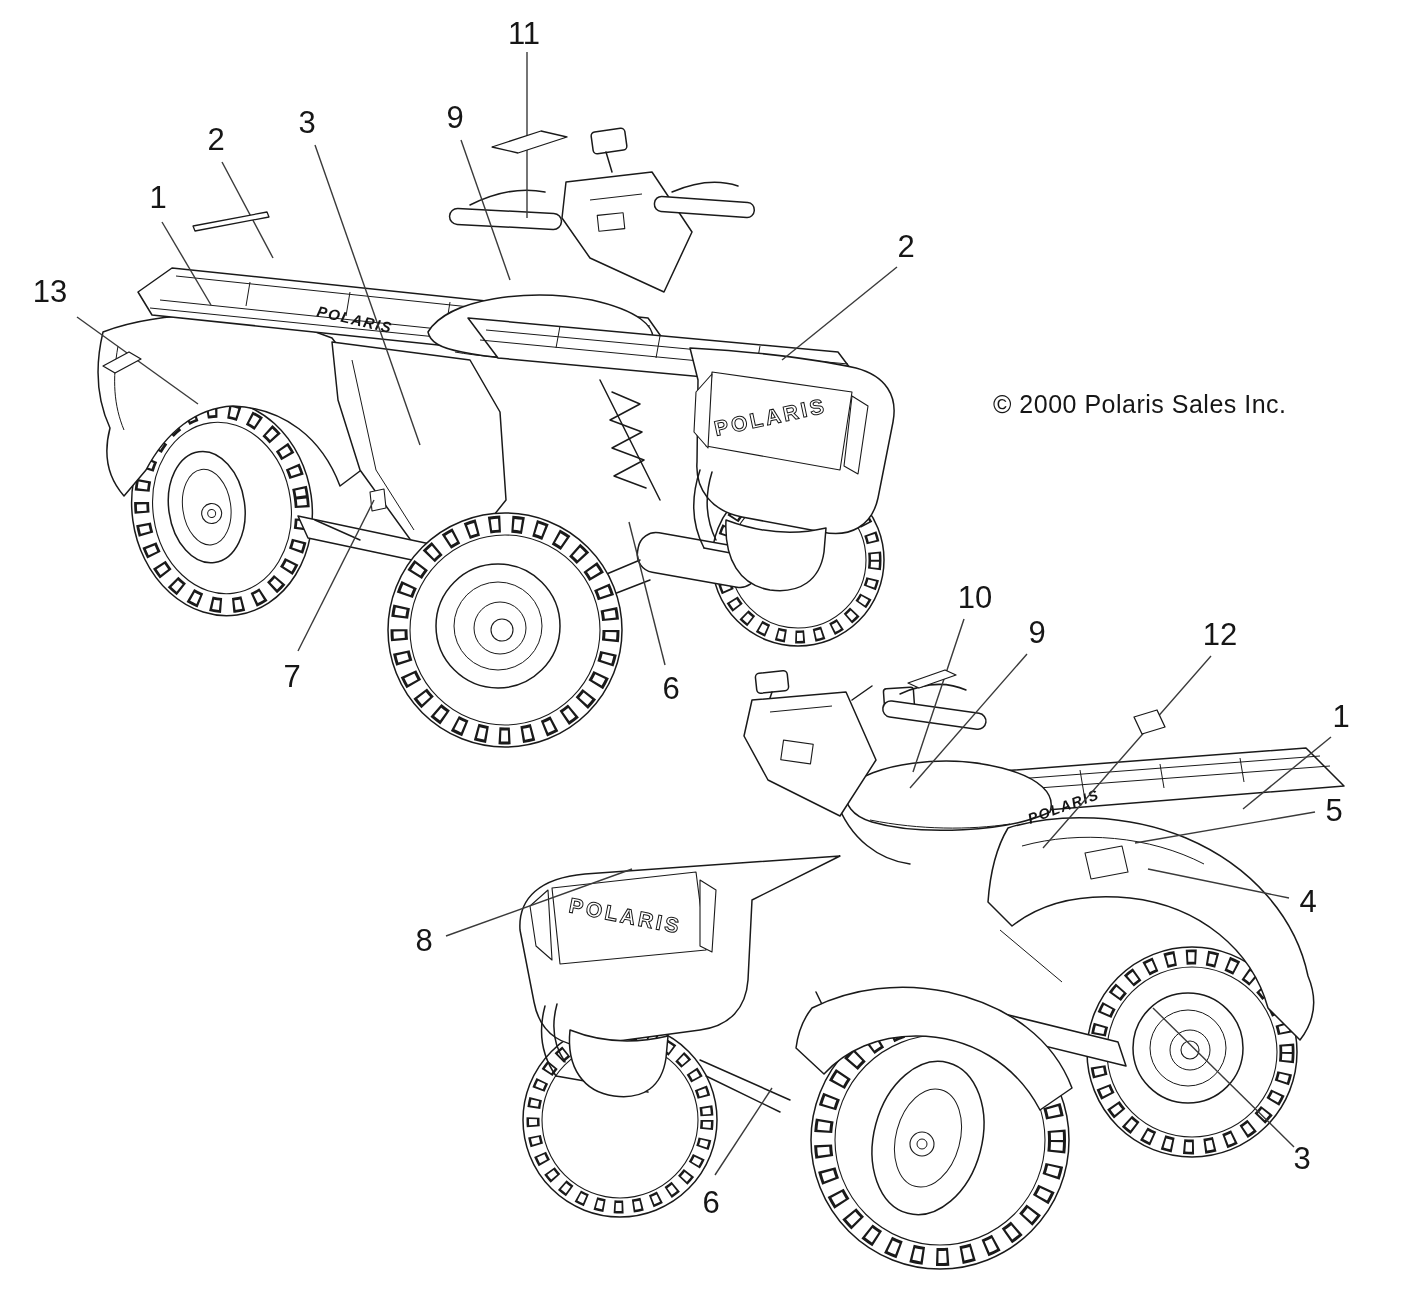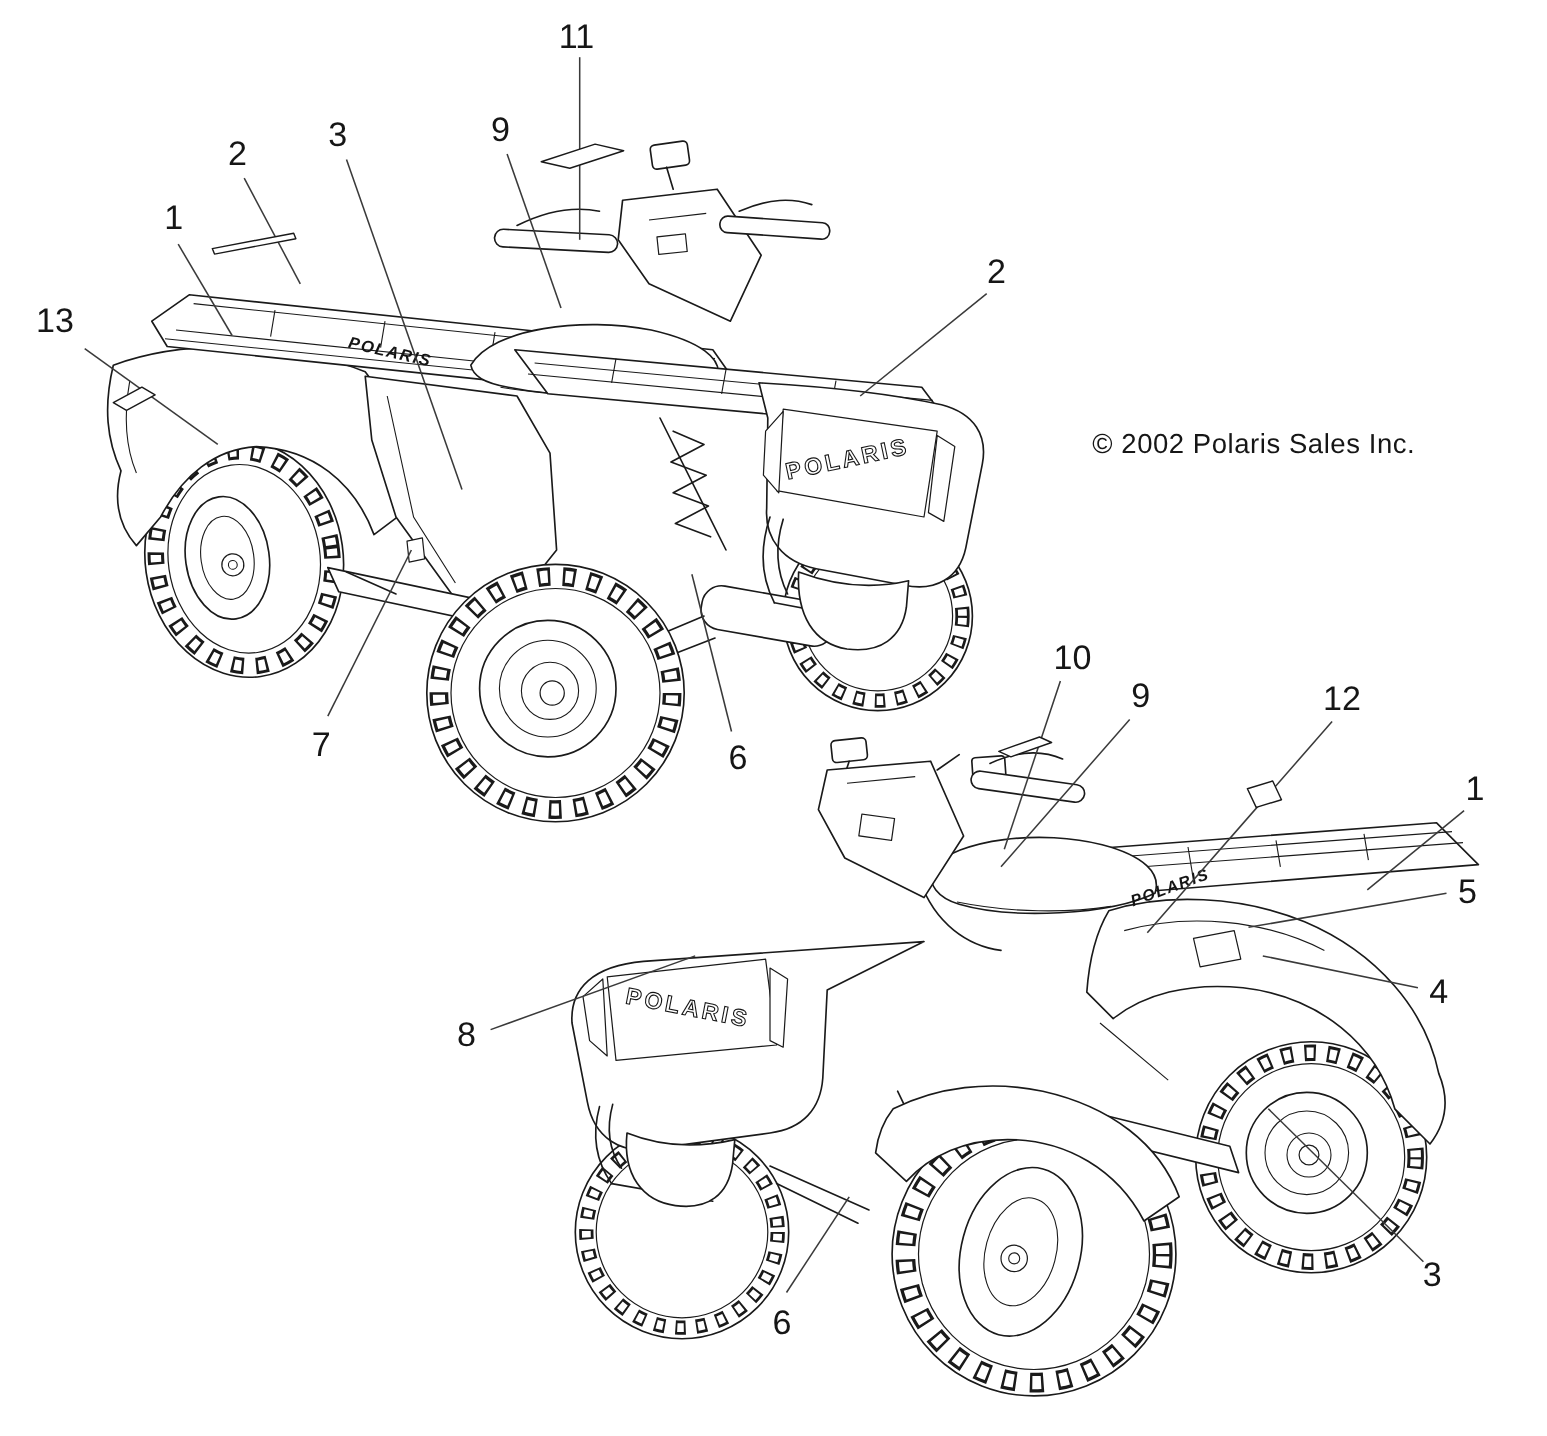--- a/index.html
+++ b/index.html
@@ -285,15 +285,15 @@
     <text class="callout" x="1220" y="645" text-anchor="middle">12</text>
     <text class="callout" x="1341" y="727" text-anchor="middle">1</text>
     <text class="callout" x="1334" y="821" text-anchor="middle">5</text>
     <text class="callout" x="1308" y="912" text-anchor="middle">4</text>
     <text class="callout" x="1302" y="1169" text-anchor="middle">3</text>
     <text class="callout" x="424" y="951" text-anchor="middle">8</text>
     <text class="callout" x="711" y="1213" text-anchor="middle">6</text>
   </g>
 </svg>
 
-  <div class="copyright">© 2002 Polaris Sales Inc.</div>
+  <div class="copyright">© 2000 Polaris Sales Inc.</div>
 
 </div>
 
 </body></html>

